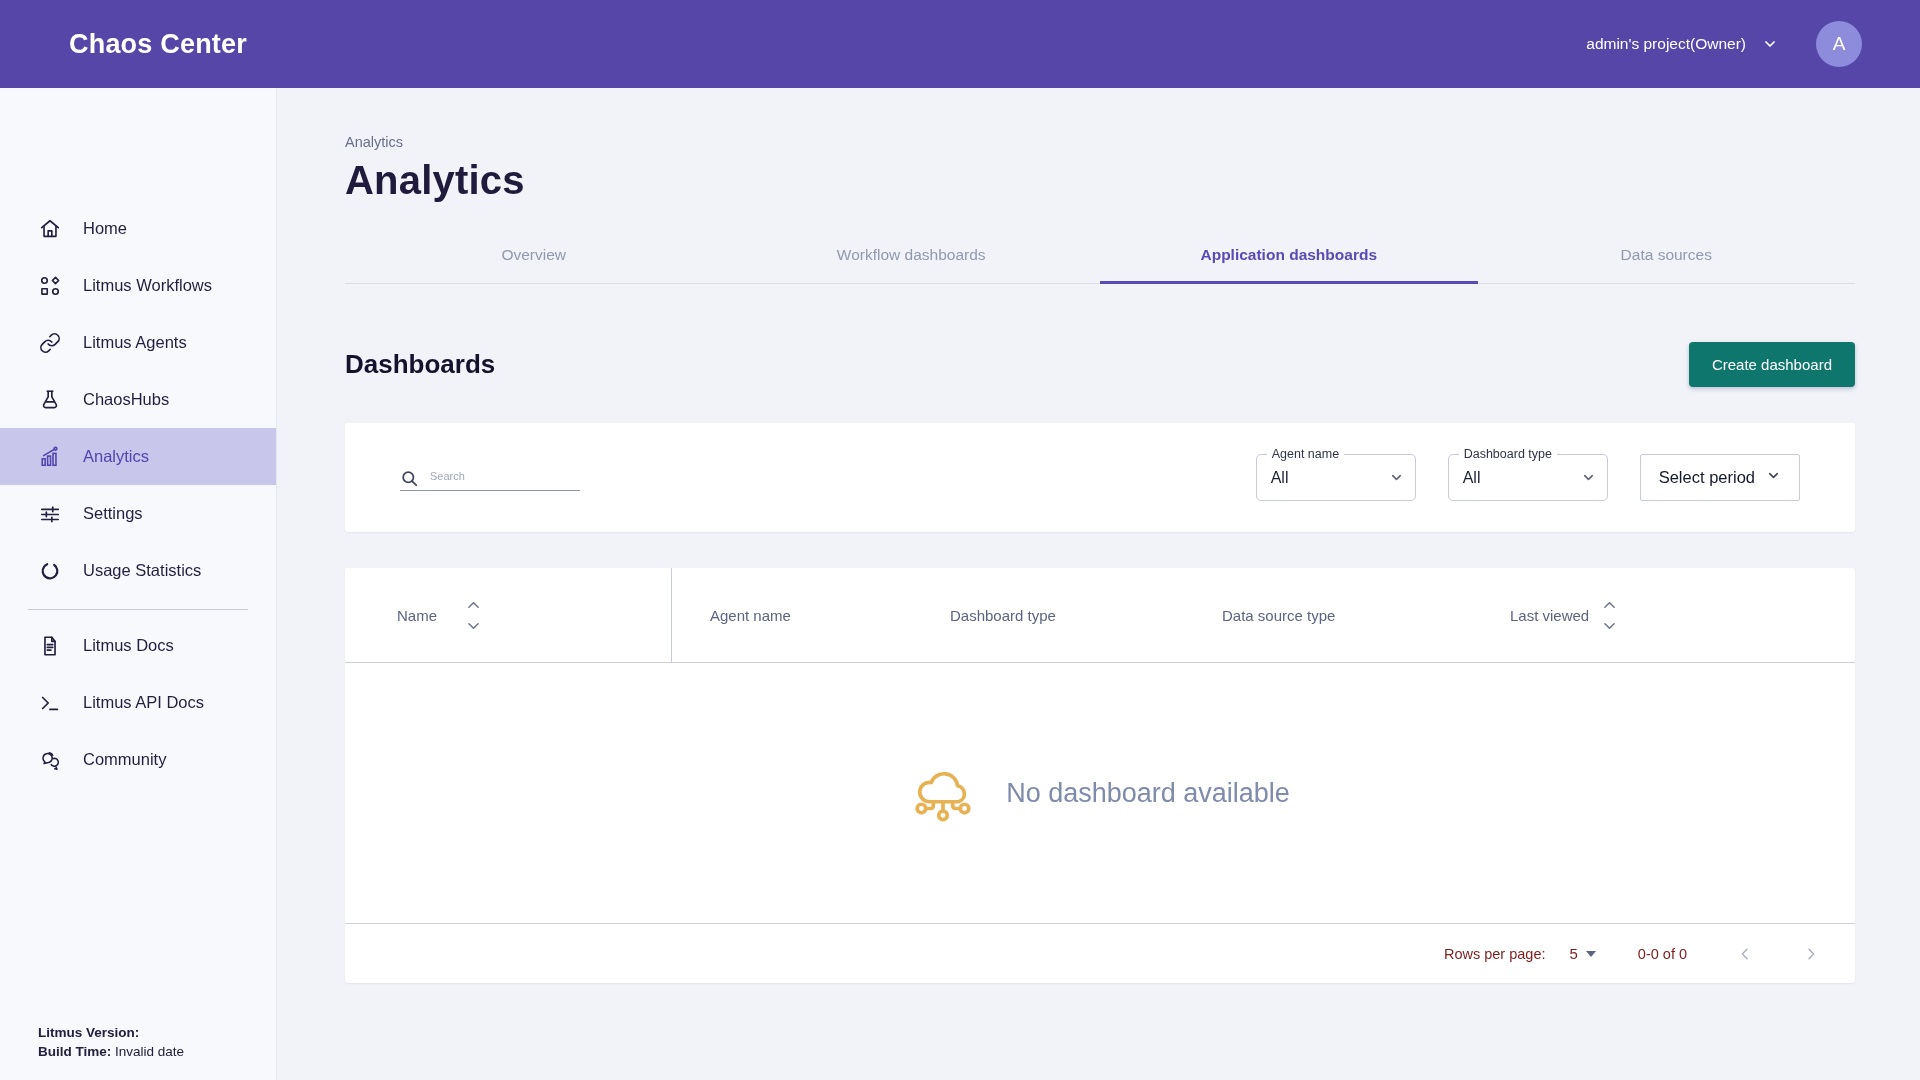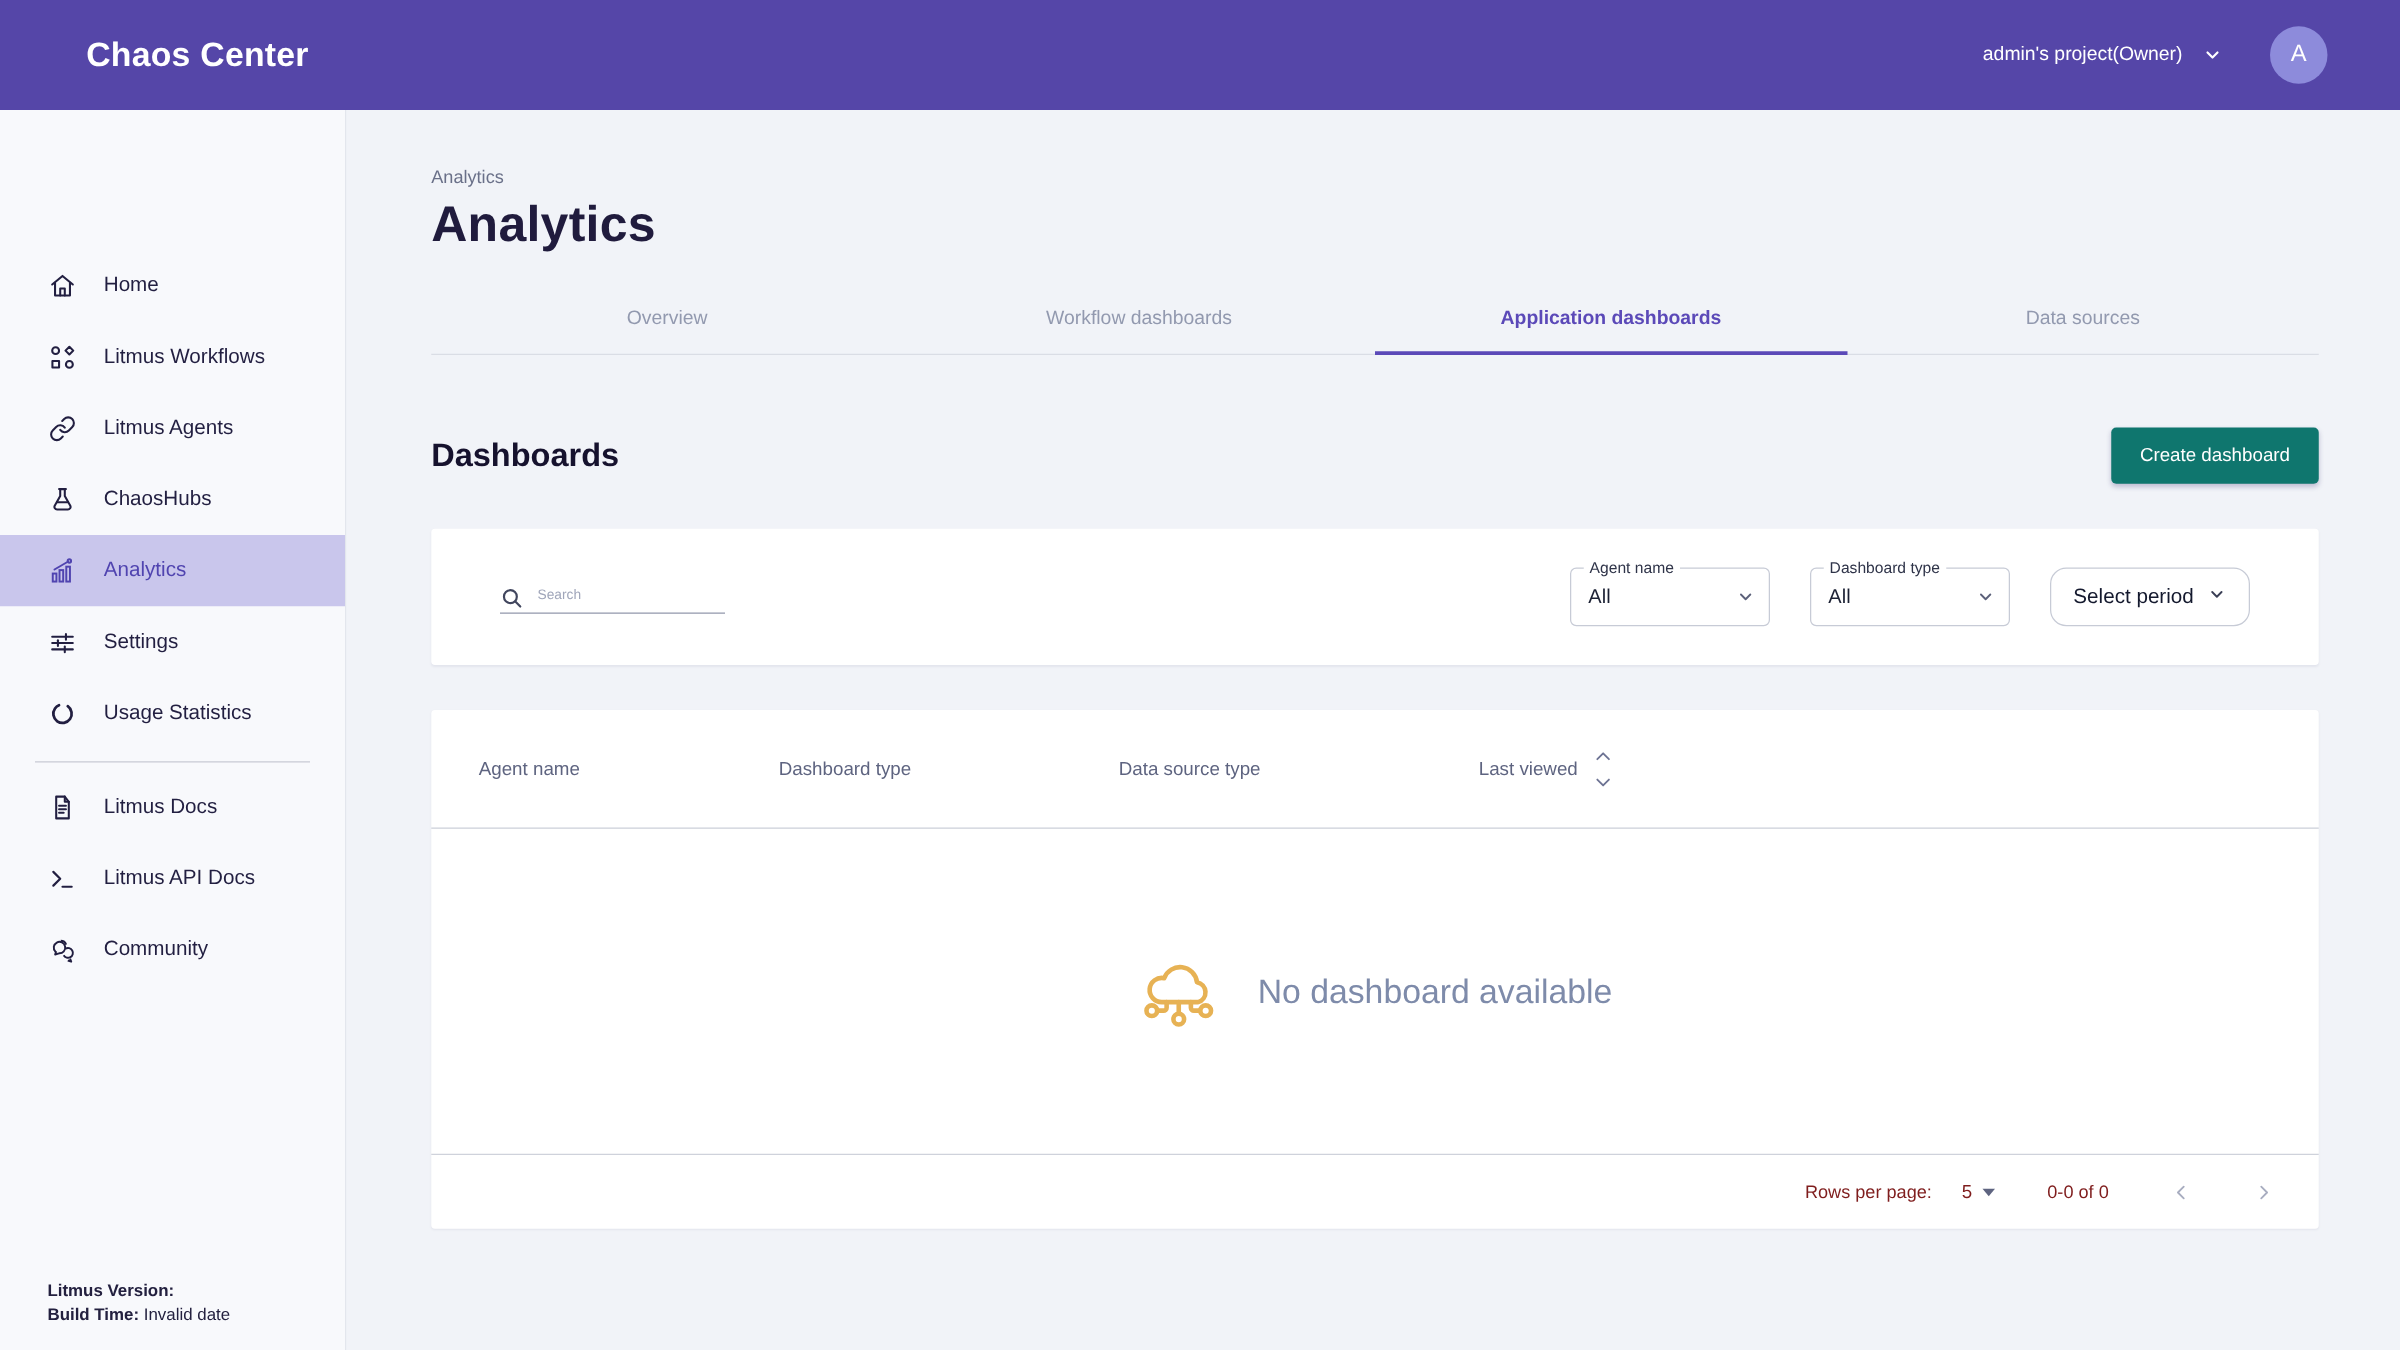--- a/index.html
+++ b/index.html
@@ -79,21 +79,21 @@
     position:relative; width:160px; height:47px; border:1px solid #C7CBD6; border-radius:5px;
     display:flex; align-items:center; padding:0 14px; font-size:16px; color:#1C2134; cursor:pointer;
     background:#FFFFFF;
   }
   .outlined-select .flabel {
     position:absolute; top:-8px; left:10px; background:#FFFFFF; padding:0 5px;
     font-size:12.5px; color:#2F3449;
   }
   .outlined-select .sel-caret { position:absolute; right:11px; color:#5C617A; display:flex; }
   .period-btn {
-    height:47px; border:1px solid #C7CBD6; border-radius:13px; background:#FFFFFF;
+    height:47px; border:1px solid #C7CBD6; border-radius:2px; background:#FFFFFF;
     font-family:inherit; font-size:16.5px; color:#14192E; padding:0 18px;
     display:flex; align-items:center; gap:11px; cursor:pointer;
   }
   .period-btn svg { color:#3A3F55; }
   
   .table-card { margin-top:36px; height:415px; display:flex; flex-direction:column; }
   .thead { height:95px; display:flex; align-items:stretch; border-bottom:1px solid #CCCFD9; font-size:15px; color:#5E6480; }
   .th { display:flex; align-items:center; }
   .th-name { width:327px; padding-left:52px; border-right:1px solid #C9CCD6; gap:30px; }
   .th-agent { width:240px; padding-left:38px; }
@@ -322,20 +322,31 @@
             <svg width="15" height="15" viewBox="0 0 24 24" fill="none" stroke="currentColor" stroke-width="2.4" stroke-linecap="round" stroke-linejoin="round">
                 <polyline points="6 9 12 15 18 9"></polyline>
               </svg>
           </span>
         </button>
       </div>
     </div>
 
     <div class="card table-card">
       <div class="thead">
+        <div class="th th-name">
+          <span>Name</span>
+          <span class="sort-stack">
+            <svg width="13" height="8" viewBox="0 0 14 8" fill="none" stroke="currentColor" stroke-width="1.6" stroke-linecap="round" stroke-linejoin="round">
+                <polyline points="2 6.5 7 1.5 12 6.5"></polyline>
+              </svg>
+            <svg width="13" height="8" viewBox="0 0 14 8" fill="none" stroke="currentColor" stroke-width="1.6" stroke-linecap="round" stroke-linejoin="round">
+                <polyline points="2 1.5 7 6.5 12 1.5"></polyline>
+              </svg>
+          </span>
+        </div>
         <div class="th th-agent">
           <span>Agent name</span>
         </div>
         <div class="th th-dtype">
           <span>Dashboard type</span>
         </div>
         <div class="th th-dsource">
           <span>Data source type</span>
         </div>
         <div class="th th-last">

